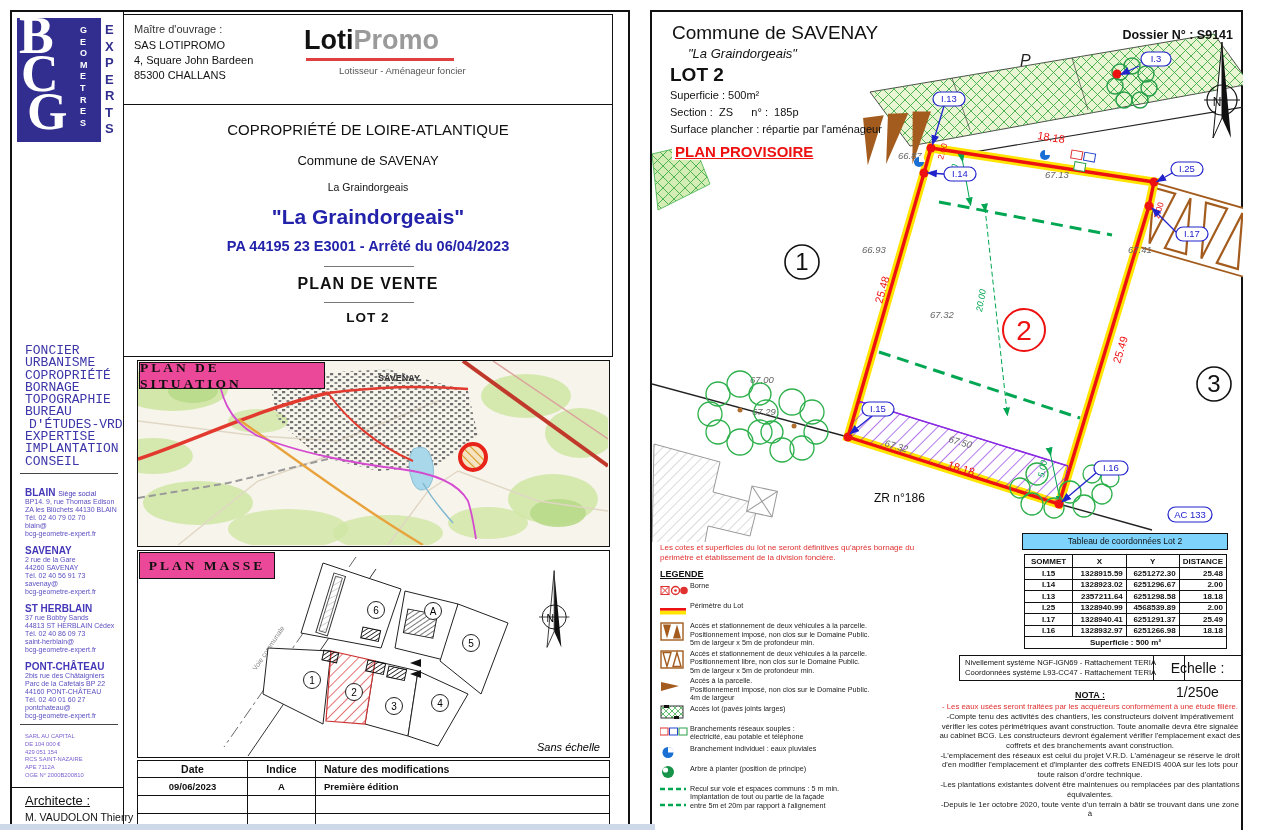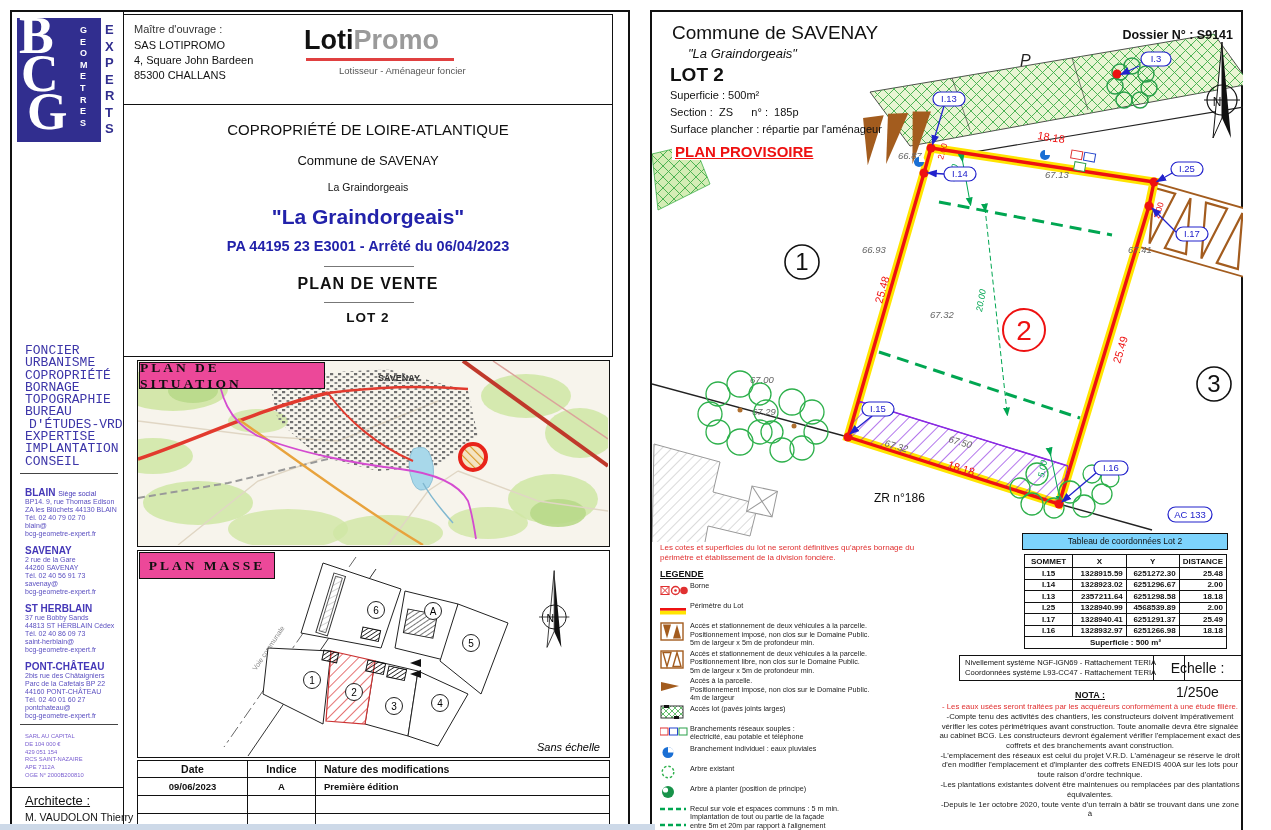--- a/index.html
+++ b/index.html
@@ -575,30 +575,20 @@
               <path d="M8,6.5 L8,1 A6,6 0 0 1 14,6.5 Z" fill="#fff"></path>
             </svg>
         </span>
         <span class="legend-txt">
             <div>Branchement individuel : eaux pluviales</div>
           </span>
       </div>
       <div class="legend-item">
         <span class="legend-sym">
           <svg width="28" height="14">
-              <circle cx="8" cy="7" r="5.8" fill="#fff" stroke="#2db04b" stroke-width="1.4" stroke-dasharray="2.5 2"></circle>
-            </svg>
-        </span>
-        <span class="legend-txt">
-            <div>Arbre existant</div>
-          </span>
-      </div>
-      <div class="legend-item">
-        <span class="legend-sym">
-          <svg width="28" height="14">
               <circle cx="8" cy="7" r="6" fill="#18934a"></circle>
               <circle cx="5.5" cy="5" r="2.6" fill="#fff"></circle>
             </svg>
         </span>
         <span class="legend-txt">
             <div>Arbre à planter (position de principe)</div>
           </span>
       </div>
       <div class="legend-item">
         <span class="legend-sym">

